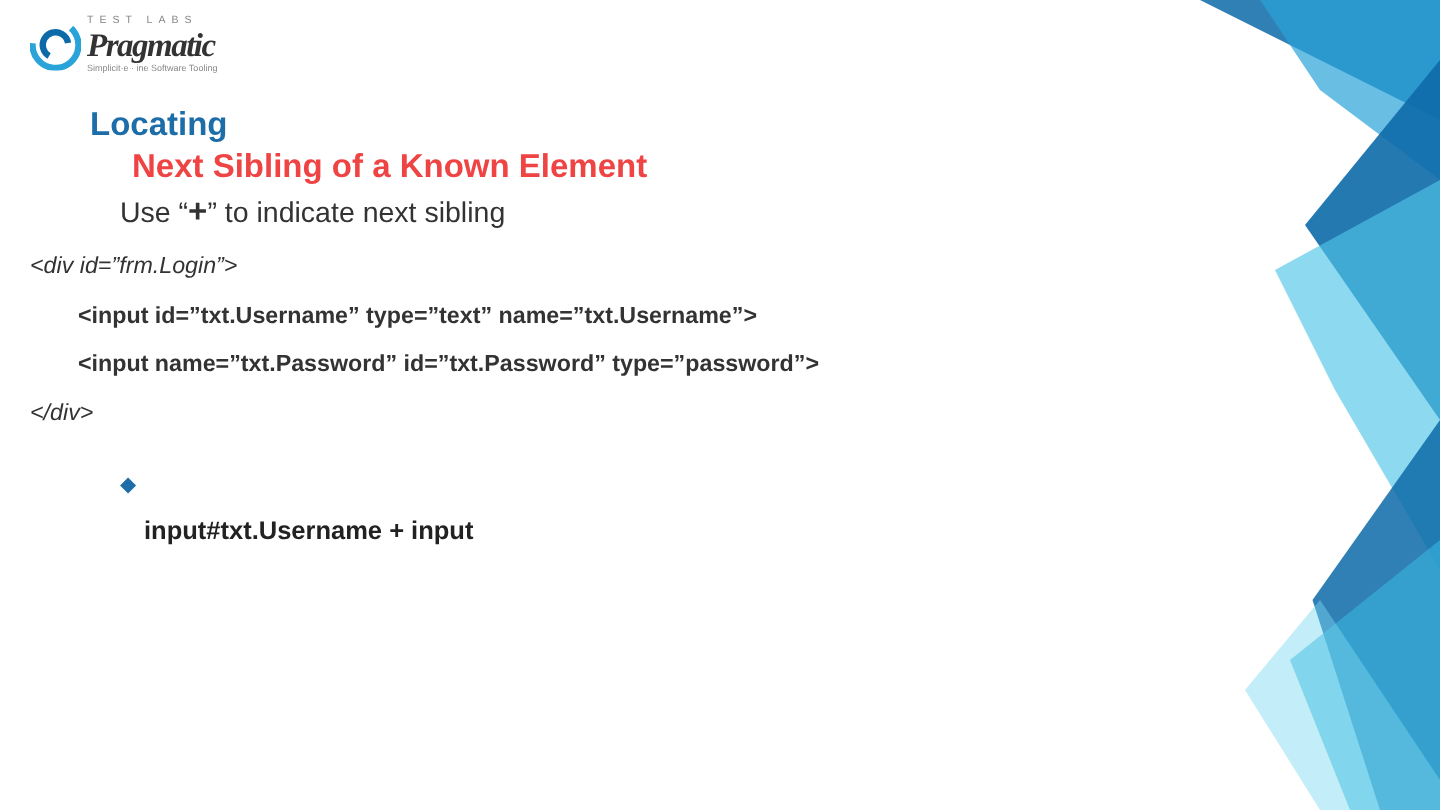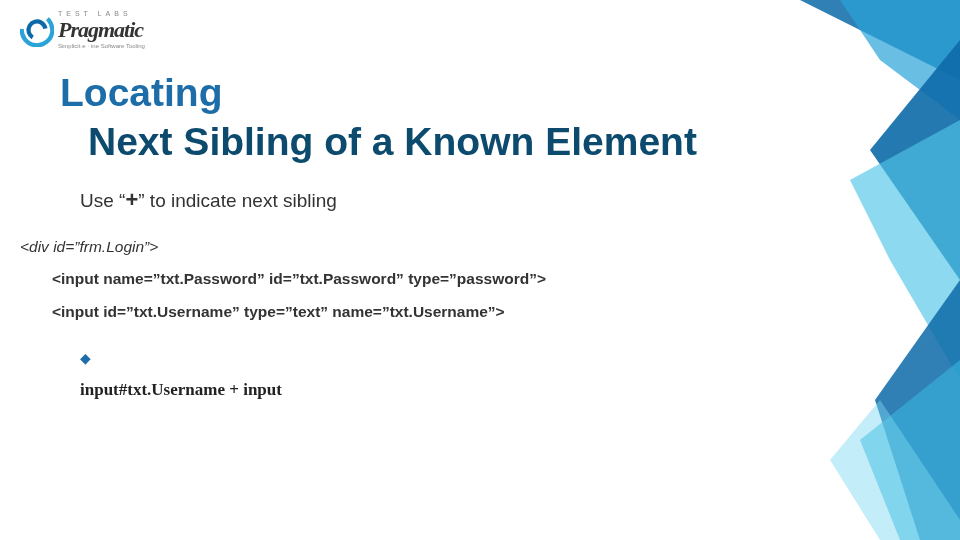--- a/index.html
+++ b/index.html
@@ -57,34 +57,34 @@
     }
     .logo-sub {
       font-size: 6px;
       color: #888;
       margin-top: 2px;
     }
     .title {
       font-family: Verdana, sans-serif;
       font-weight: bold;
       color: #1c6da8;
-      font-size: 39px;
+      font-size: 22px;
       line-height: 1.25;
       margin-left: 40px;
-      margin-bottom: 20px;
+      margin-bottom: 4px;
     }
     .title-line2 {
       margin-left: 28px;
-      color: #0c4a6e;
+      color: #ef4444;
     }
     .subtitle {
       font-size: 19px;
       color: #333;
       margin-left: 60px;
-      margin-bottom: 18px;
+      margin-bottom: 8px;
     }
     .subtitle .plus {
       font-weight: bold;
       font-size: 22px;
     }
     .code-block {
       font-size: 15.5px;
       line-height: 2.1;
       color: #333;
     }
@@ -106,22 +106,21 @@
       margin-bottom: 14px;
     }
     .bullet-icon {
       color: #1c6da8;
       font-size: 14px;
     }
     .selector {
       font-size: 17px;
       font-weight: bold;
       color: #222;
-      margin-left: 0;
-      font-family: Liberation Serif, serif;
+      margin-left: 16px;
     }
   </style>
 </head>
 <body>
 
 <svg class="bg-decoration" viewBox="0 0 260 540" preserveAspectRatio="none">
   <polygon points="100,0 260,0 260,80" fill="#0d6aa8" opacity="0.85"></polygon>
   <polygon points="140,0 260,0 260,120 180,60" fill="#2aa3d9" opacity="0.7"></polygon>
   <polygon points="260,40 260,280 170,150" fill="#0d6aa8" opacity="0.9"></polygon>
   <polygon points="260,120 260,380 190,260 150,180" fill="#4ec5e8" opacity="0.65"></polygon>
@@ -148,22 +147,23 @@
     <div>Locating</div>
     <div class="title-line2">Next Sibling of a Known Element</div>
   </div>
 
   <div class="subtitle">
     <span>Use “</span><span class="plus">+</span><span>” to indicate next sibling</span>
   </div>
 
   <div class="code-block">
     <div class="outer">&lt;div id=”frm.Login”&gt;</div>
+    <div class="inner">&lt;input id=”txt.Username” type=”text” name=”txt.Username”&gt;</div>
     <div class="inner">&lt;input name=”txt.Password” id=”txt.Password” type=”password”&gt;</div>
-    <div class="inner">&lt;input id=”txt.Username” type=”text” name=”txt.Username”&gt;</div>
+    <div class="outer">&lt;/div&gt;</div>
   </div>
 
   <div class="bullet-section">
     <div class="bullet-row">
       <span class="bullet-icon">◆</span>
     </div>
     <div class="selector">input#txt.Username + input</div>
   </div>
 
 </div>

